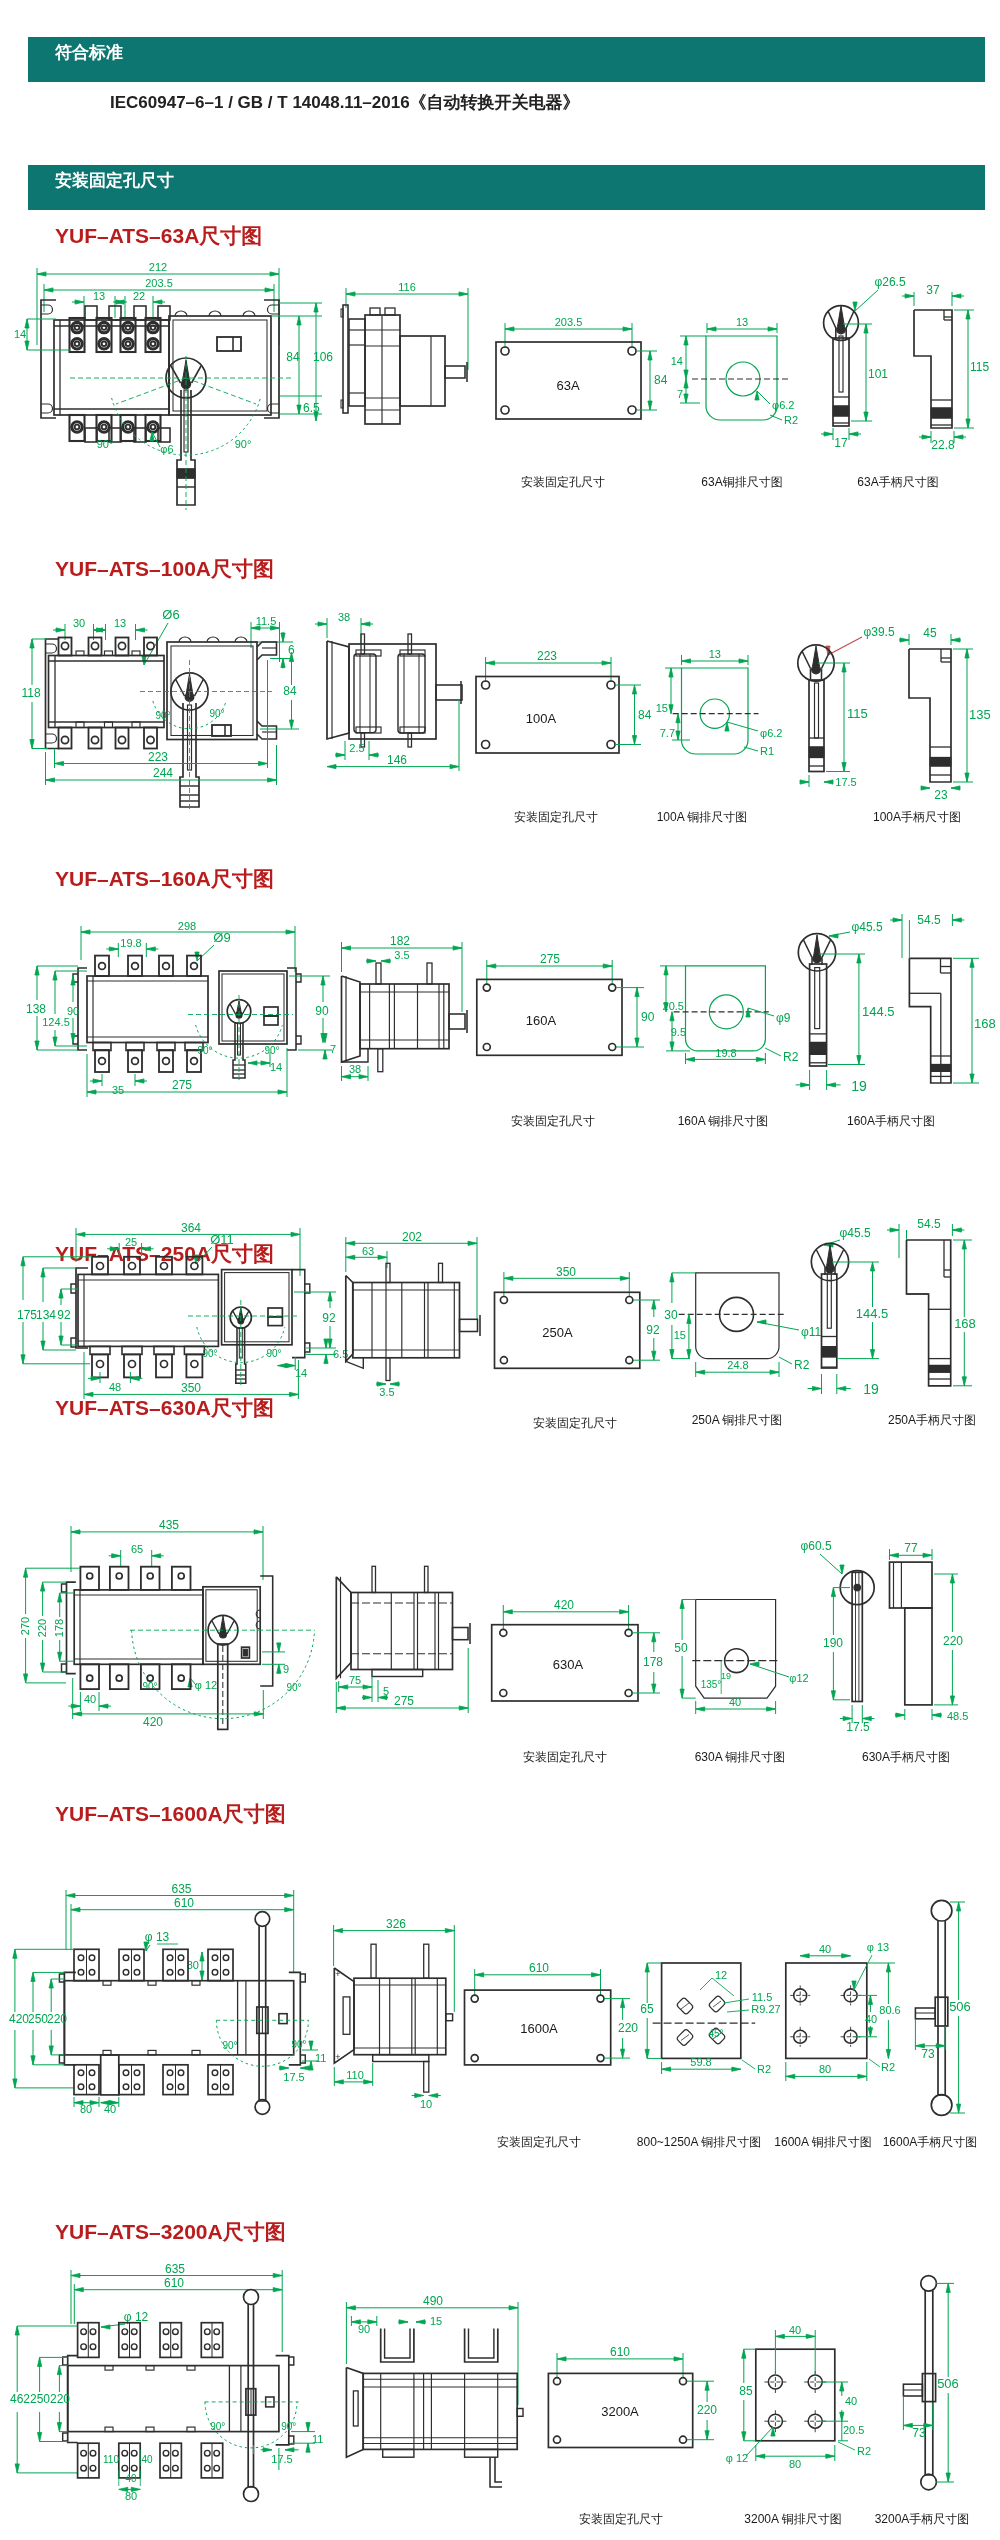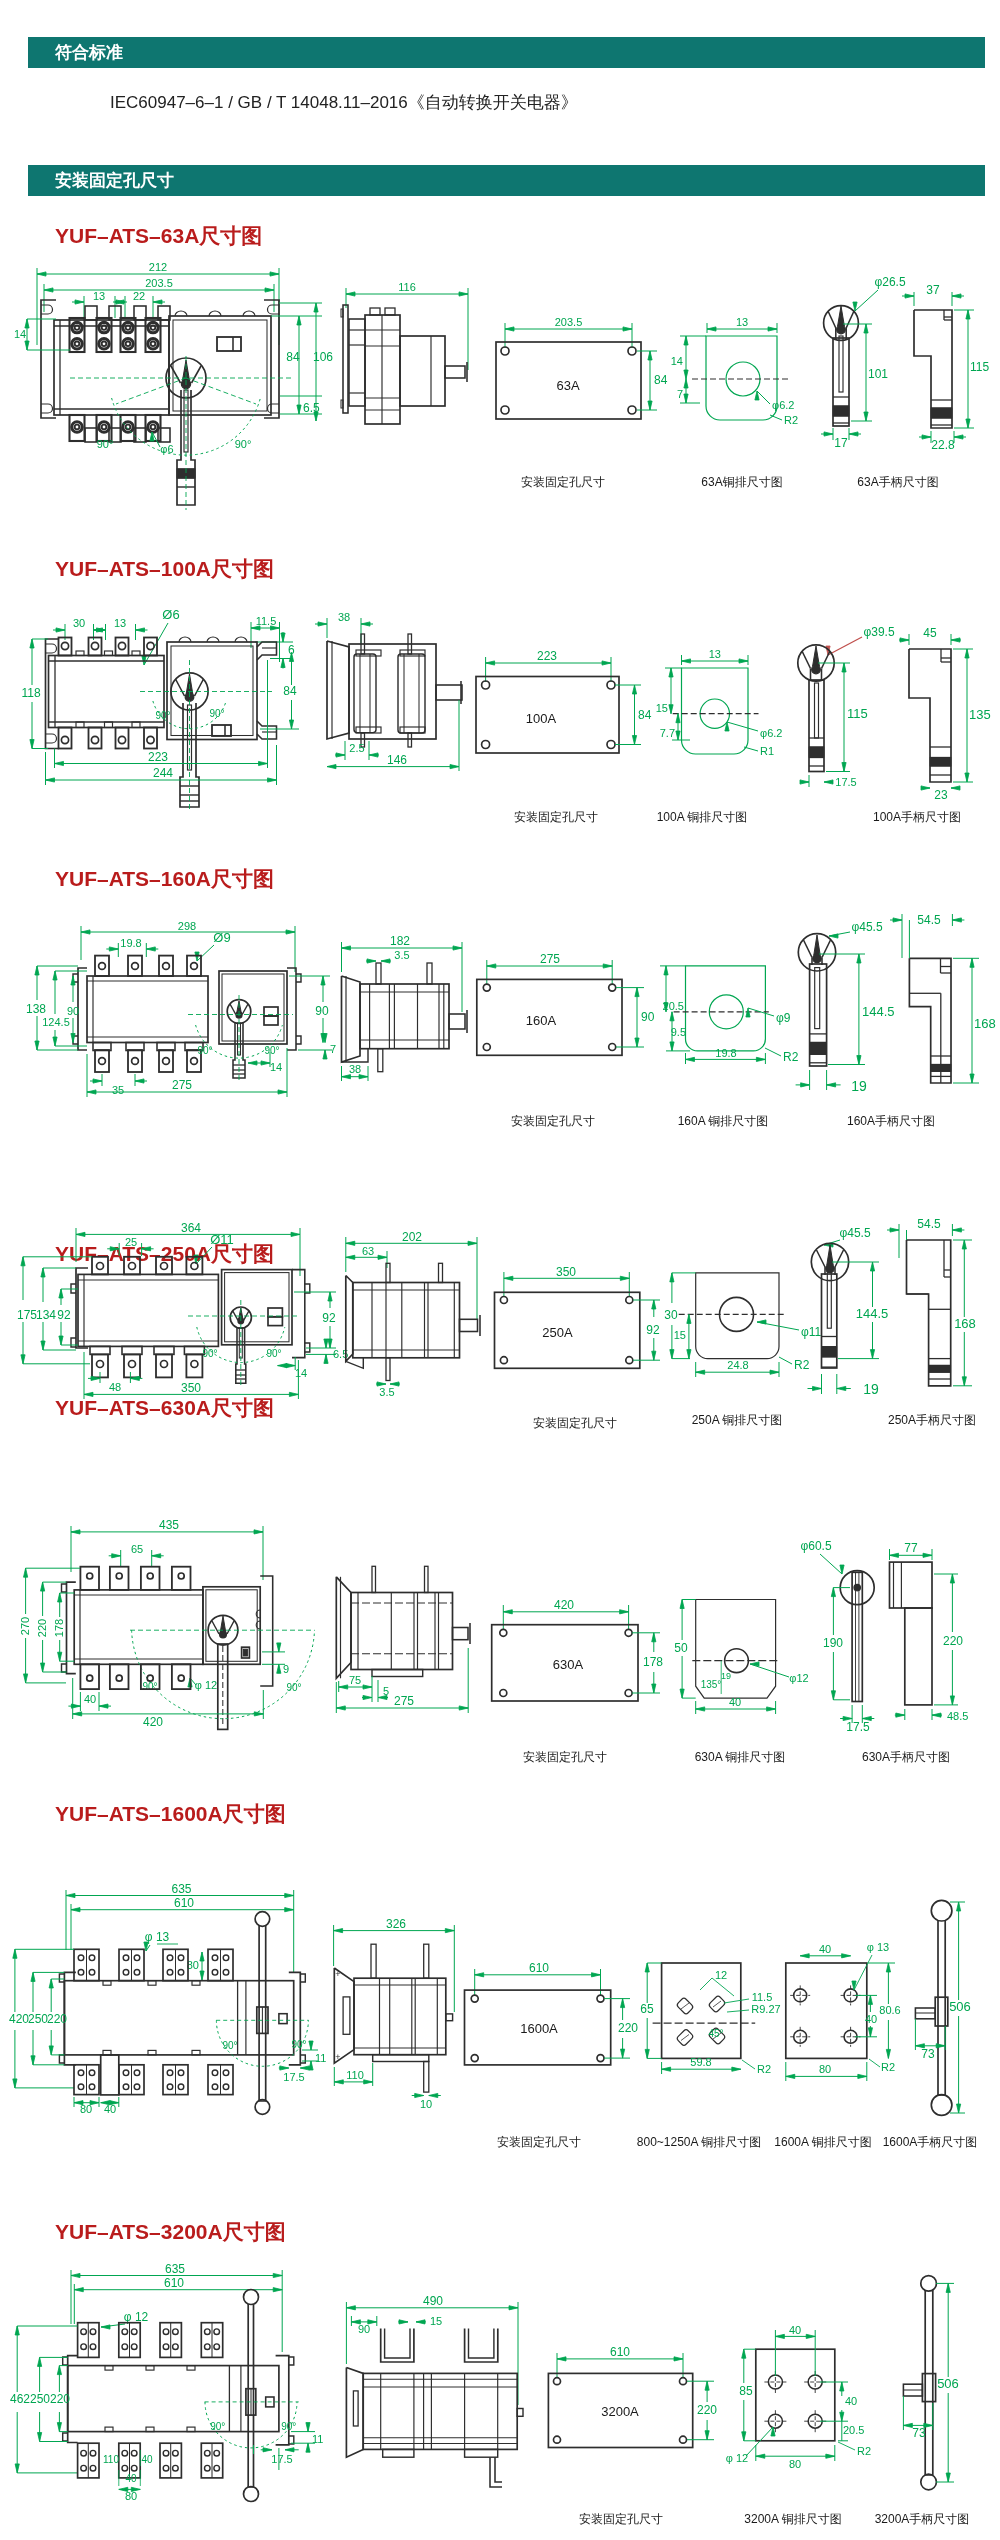--- a/index.html
+++ b/index.html
@@ -1,23 +1,23 @@
 <!DOCTYPE html>
 <html><head><meta charset="utf-8">
 <style>
 html,body{margin:0;padding:0;background:#fff;}
 body{width:1000px;height:2540px;position:relative;font-family:"Liberation Sans",sans-serif;}
-.bar{position:absolute;left:28px;width:957px;height:31px;background:#0e7670;color:#fff;
+.bar{position:absolute;left:28px;width:957px;height:45px;background:#0e7670;color:#fff;
      font-size:17px;font-weight:bold;line-height:31px;padding-left:27px;box-sizing:border-box;}
 .title{position:absolute;left:55px;font-size:21px;font-weight:bold;color:#b91c1c;}
 </style></head><body>
 
 <div class="bar" style="top:37px">符合标准</div>
 
-<div style="position:absolute;left:110px;top:91px;font-size:17px;color:#222;">IEC60947–6–1 / GB / T 14048.11–2016《自动转换开关电器》</div>
+<div style="position:absolute;left:110px;top:91px;font-size:17px;color:#222;font-weight:bold;">IEC60947–6–1 / GB / T 14048.11–2016《自动转换开关电器》</div>
 
 <div class="bar" style="top:165px">安装固定孔尺寸</div>
 
 <div class="title" style="top:222px">YUF–ATS–63A尺寸图</div>
 
 <div class="title" style="top:555px">YUF–ATS–100A尺寸图</div>
 
 <div class="title" style="top:865px">YUF–ATS–160A尺寸图</div>
 
 <div class="title" style="top:1240px">YUF–ATS–250A尺寸图</div>

